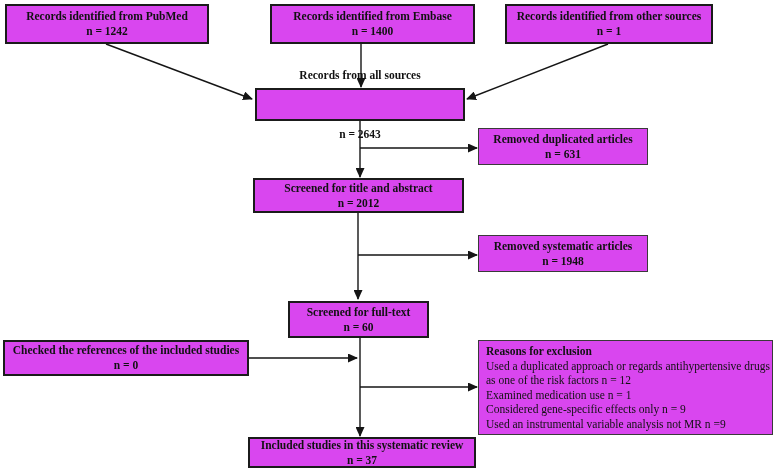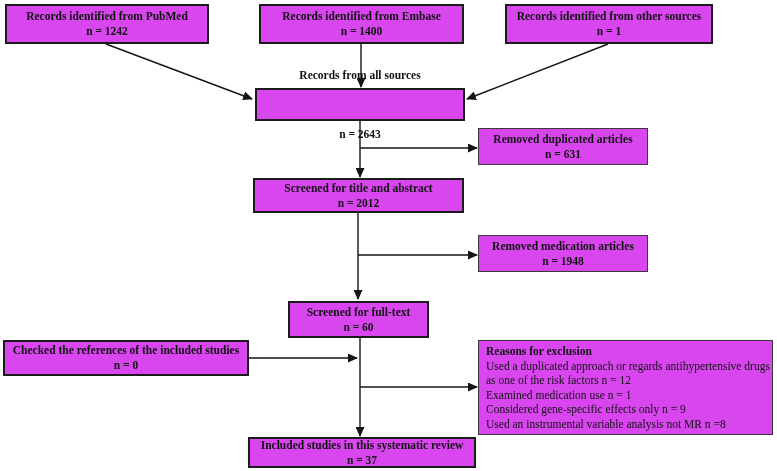--- a/index.html
+++ b/index.html
@@ -19,21 +19,21 @@
   .box.thin { border-width:1.5px; border-color:#3a3a3a; }
   .box.exclusion {
     justify-content:flex-start; align-items:flex-start; text-align:left;
     padding:3px 7px;
   }
   .box.exclusion .title { font-weight:bold; font-size:11.5px; line-height:14.5px; white-space:nowrap; }
   .box.exclusion .reason { font-weight:normal; font-size:11.5px; line-height:14.5px; white-space:nowrap; }
 
   
   #box-pubmed        { left:5px;   top:4px;   width:204px; height:40px; }
-  #box-embase        { left:259px; top:4px;   width:205px; height:40px; }
+  #box-embase        { left:270px; top:4px;   width:205px; height:40px; }
   #box-other         { left:505px; top:4px;   width:208px; height:40px; }
   #box-all-sources   { left:255px; top:88px;  width:210px; height:33px;gap:44px; }
   #box-duplicates    { left:478px; top:128px; width:170px; height:37px; }
   #box-title-abstract{ left:253px; top:178px; width:211px; height:35px; }
   #box-irrelevant    { left:478px; top:235px; width:170px; height:37px; }
   #box-fulltext      { left:288px; top:301px; width:141px; height:37px;justify-content:center; }
   #box-references    { left:3px;   top:340px; width:246px; height:36px; }
   #box-exclusion     { left:478px; top:340px; width:295px; height:95px; }
   #box-included      { left:248px; top:437px; width:228px; height:31px; }
 </style>
@@ -86,41 +86,41 @@
     <span class="label">Removed duplicated articles</span>
     <span class="count">n = 631</span>
   </div>
 
   <div class="box" id="box-title-abstract">
     <span class="label">Screened for title and abstract</span>
     <span class="count">n = 2012</span>
   </div>
 
   <div class="box thin" id="box-irrelevant">
-    <span class="label">Removed medication articles</span>
+    <span class="label">Removed systematic articles</span>
     <span class="count">n = 1948</span>
   </div>
 
   <div class="box" id="box-fulltext">
     <span class="label">Screened for full-text</span>
     <span class="count">n = 60</span>
   </div>
 
   <div class="box" id="box-references">
     <span class="label">Checked the references of the included studies</span>
     <span class="count">n = 0</span>
   </div>
 
   <div class="box thin exclusion" id="box-exclusion">
     <span class="title">Reasons for exclusion</span>
     <span class="reason">Used a duplicated approach or regards antihypertensive drugs</span>
     <span class="reason">as one of the risk factors n = 12</span>
     <span class="reason">Examined medication use n = 1</span>
     <span class="reason">Considered gene-specific effects only n = 9</span>
-    <span class="reason">Used an instrumental variable analysis not MR n =8</span>
+    <span class="reason">Used an instrumental variable analysis not MR n =9</span>
   </div>
 
   <div class="box" id="box-included">
     <span class="label">Included studies in this systematic review</span>
     <span class="count">n = 37</span>
   </div>
 
 </div>
 
 </body></html>

